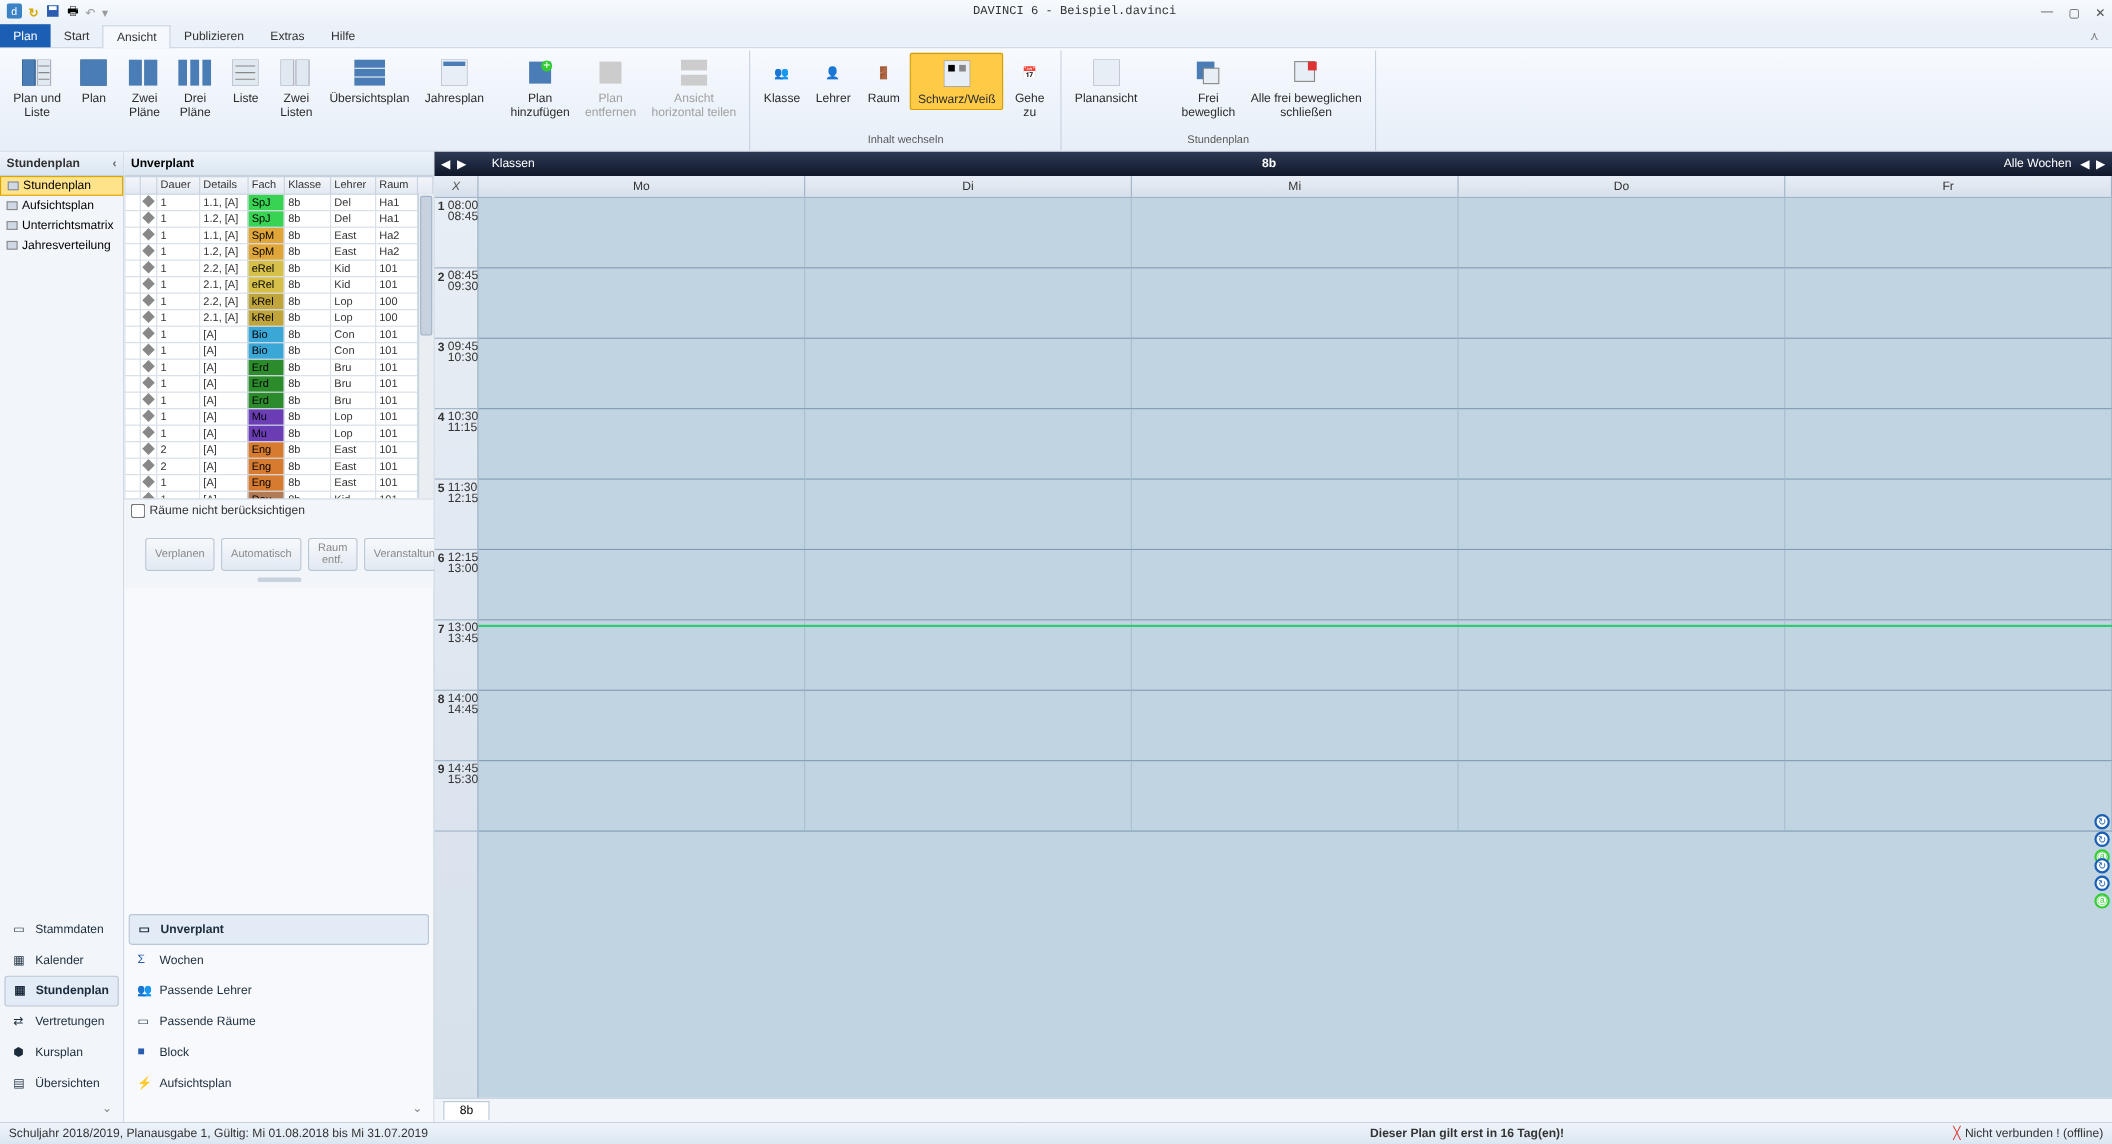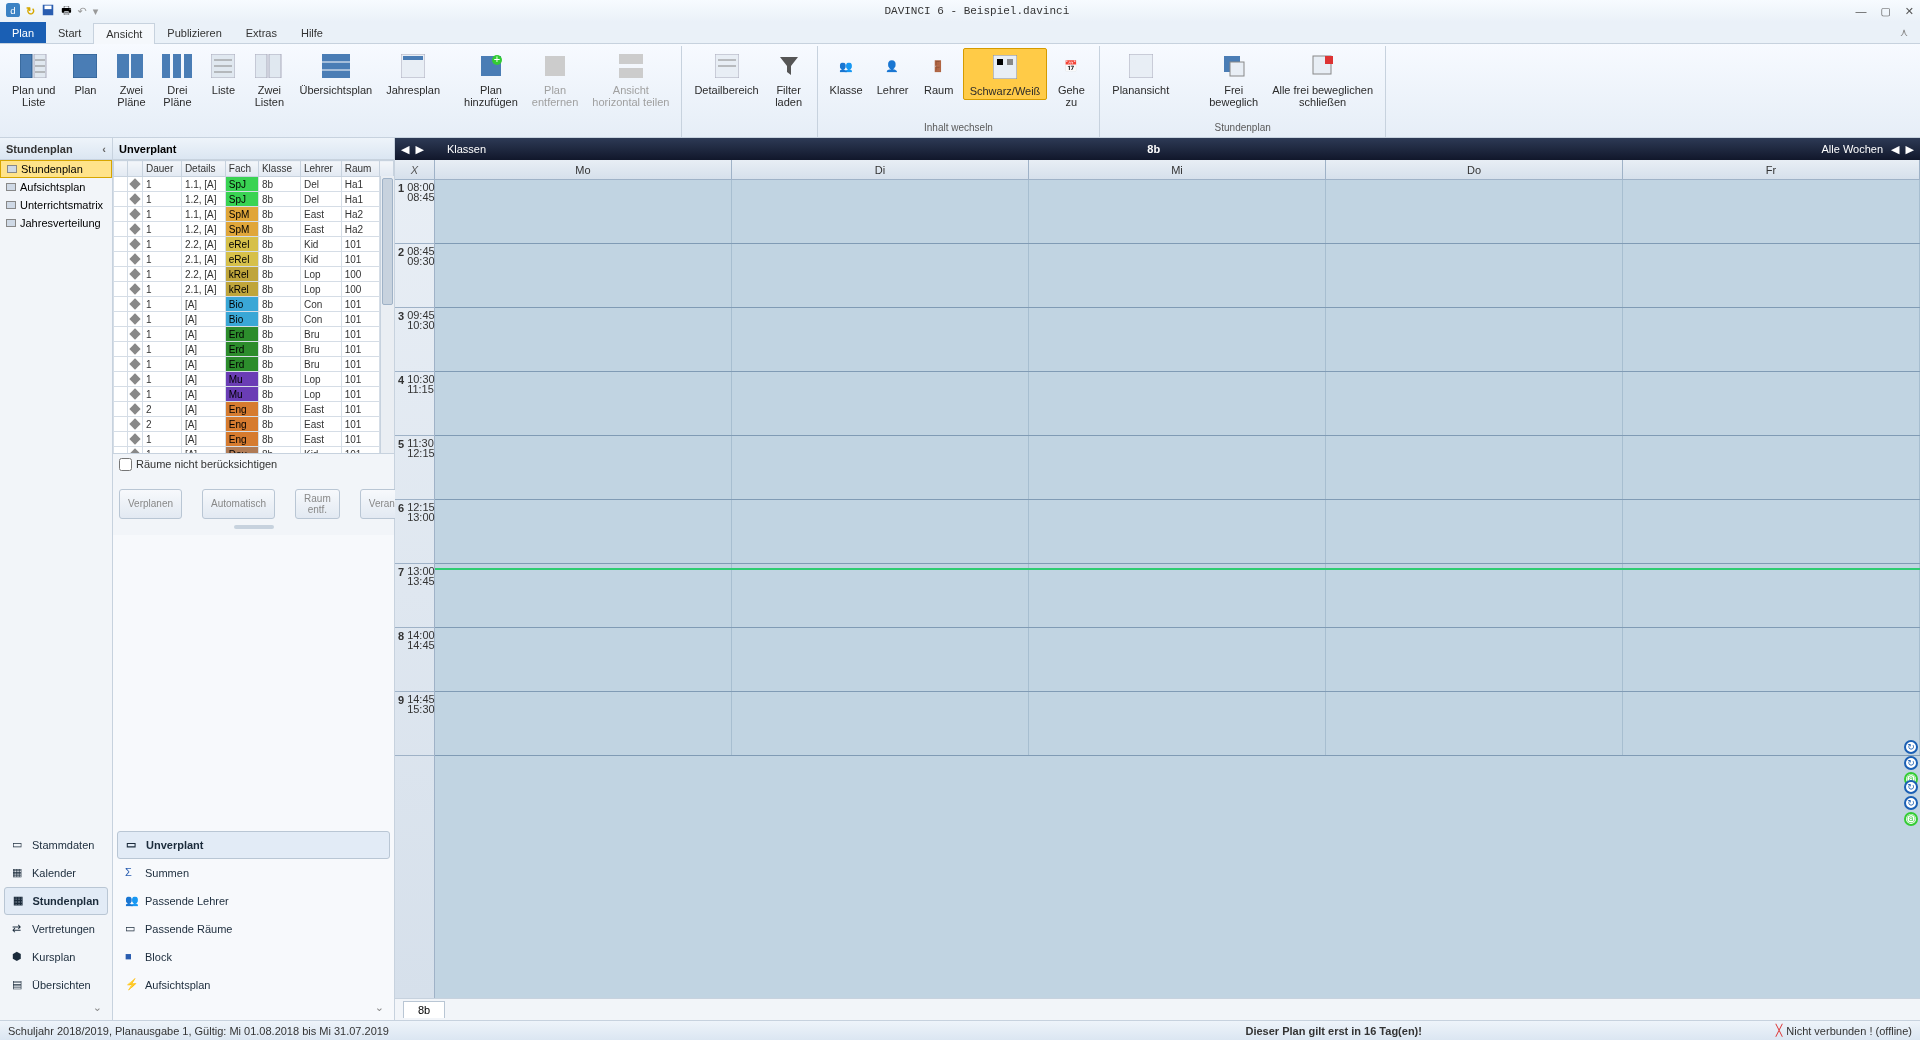--- a/index.html
+++ b/index.html
@@ -45,21 +45,21 @@
 table.grid th { background: linear-gradient(#f3f6fa,#e2e9f2); border: 1px solid #c7d2de; font-weight: normal; color: #333; font-size: 10px; padding: 1px 3px; text-align: left; height: 16px; }
 table.grid td { border: 1px solid #d5dde6; font-size: 10px; padding: 0 3px; height: 15px; color: #333; vertical-align: middle; }
 table.grid td.dia { text-align: center; }
 table.grid td.dia span { display: inline-block; width: 8px; height: 8px; background: #888; transform: rotate(45deg); }
 table.grid tr td { background: #fff; }
 .scroll-y { position: absolute; right: 0; top: 16px; bottom: 0; width: 14px; background: #eaeef3; border-left: 1px solid #c7d2de; }
 .scroll-y .thumb { position: absolute; left: 1px; right: 1px; top: 2px; height: 46%; background: #c7d2de; border: 1px solid #9fb2c7; border-radius: 2px; }
 
 .mid-footer { padding: 4px 6px; border-top: 1px solid #c7d2de; background: #f2f5f9; }
 .mid-footer label { font-size: 11px; color: #333; display: flex; align-items: center; gap: 4px; margin-bottom: 18px; }
-.mid-footer .btnrow { display: flex; gap: 20px; margin-bottom: 6px; }
+.mid-footer .btnrow { display: flex; gap: 6px; margin-bottom: 6px; margin-left: 13px; }
 .mid-footer button { background: linear-gradient(#f7f9fc,#e2e9f2); border: 1px solid #b9c6d4; border-radius: 3px; padding: 3px 8px; font-size: 10px; color: #888; cursor: pointer; }
 .mid-footer .splitter { height: 6px; display: flex; justify-content: center; }
 .mid-footer .splitter span { width: 40px; height: 4px; background: #c7d2de; border-radius: 2px; }
 
 .bottom-nav { display: flex; }
 .bottom-nav .item { height: 28px; display: flex; align-items: center; gap: 6px; padding: 0 8px; cursor: pointer; color: #1b2b3b; }
 .bottom-nav .item.hl { background: #e2ebf6; border: 1px solid #b9c6d4; border-radius: 3px; font-weight: bold; }
 .bottom-nav .ico { width: 14px; height: 14px; }
 
 .right { flex: 1; display: flex; flex-direction: column; min-width: 0; }
@@ -241,44 +241,20 @@
               <rect width="24" height="10" fill="#ccc"></rect>
               <rect y="14" width="24" height="10" fill="#ccc"></rect>
             </svg>
           </div>
           <div class="lbl">Ansicht
 horizontal teilen</div>
         </div>
     </div>
   </div>
 
-  <div class="ribbon-group">
-    <div class="ribbon-group-content">
-      <div class="rbtn">
-          <div class="ic">
-            <svg width="24" height="24">
-              <rect width="24" height="24" fill="#e8eef5" stroke="#aab"></rect>
-              <line x1="3" y1="6" x2="21" y2="6" stroke="#888"></line>
-              <line x1="3" y1="12" x2="21" y2="12" stroke="#888"></line>
-            </svg>
-          </div>
-          <div class="lbl">Detailbereich</div>
-        </div>
-      <div class="rbtn">
-          <div class="ic">
-            <svg width="24" height="24">
-              <path d="M3 3 L21 3 L14 12 L14 21 L10 18 L10 12 Z" fill="#555"></path>
-            </svg>
-          </div>
-          <div class="lbl">Filter
-laden</div>
-        </div>
-    </div>
-    <div class="ribbon-group-label">&nbsp;</div>
-  </div>
 
   <div class="ribbon-group">
     <div class="ribbon-group-content">
       <div class="rbtn">
           <div class="ic">👥</div>
           <div class="lbl">Klasse</div>
         </div>
       <div class="rbtn">
           <div class="ic">👤</div>
           <div class="lbl">Lehrer</div>
@@ -644,21 +620,21 @@
         </div>
     </div>
     <div style="flex:1"></div>
     <div class="bottom-nav" style="flex-direction:column;padding:4px;">
       <div class="item hl">
           <span class="ico">▭</span>
           <span>Unverplant</span>
         </div>
       <div class="item">
           <span class="ico" style="color:#2a5db0;">Σ</span>
-          <span>Summen</span>
+          <span>Wochen</span>
         </div>
       <div class="item">
           <span class="ico">👥</span>
           <span>Passende Lehrer</span>
         </div>
       <div class="item">
           <span class="ico">▭</span>
           <span>Passende Räume</span>
         </div>
       <div class="item">

